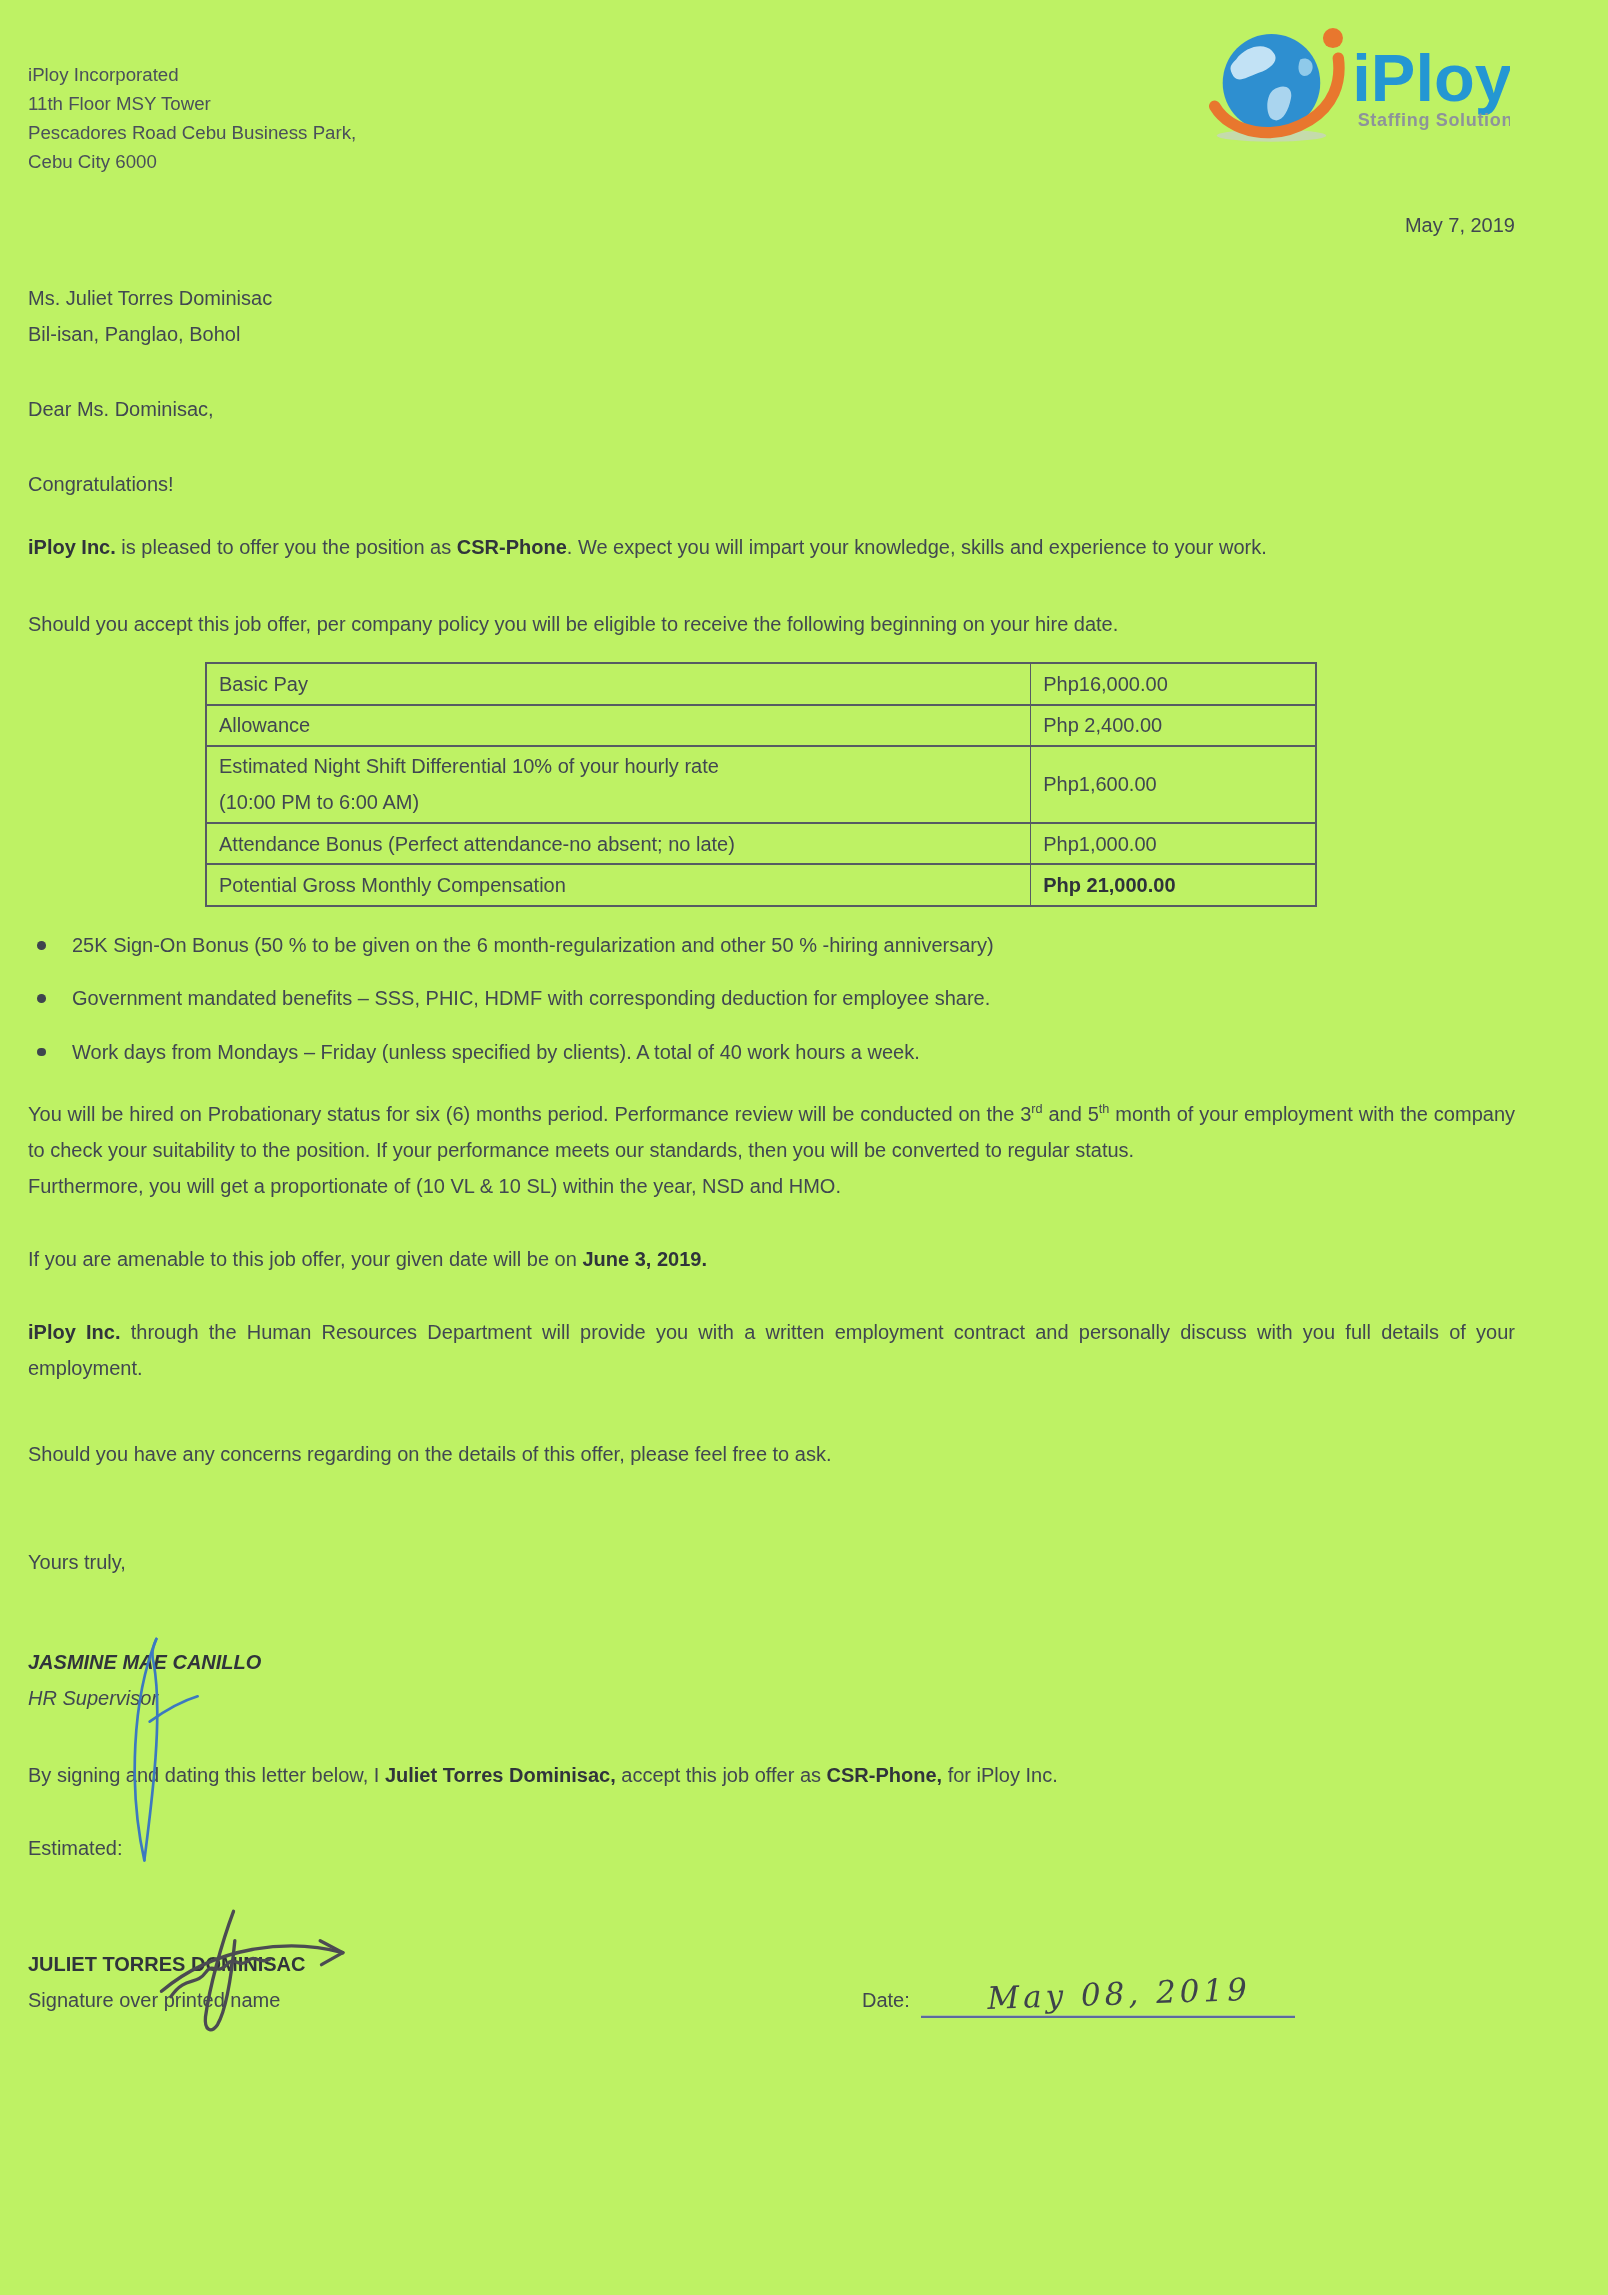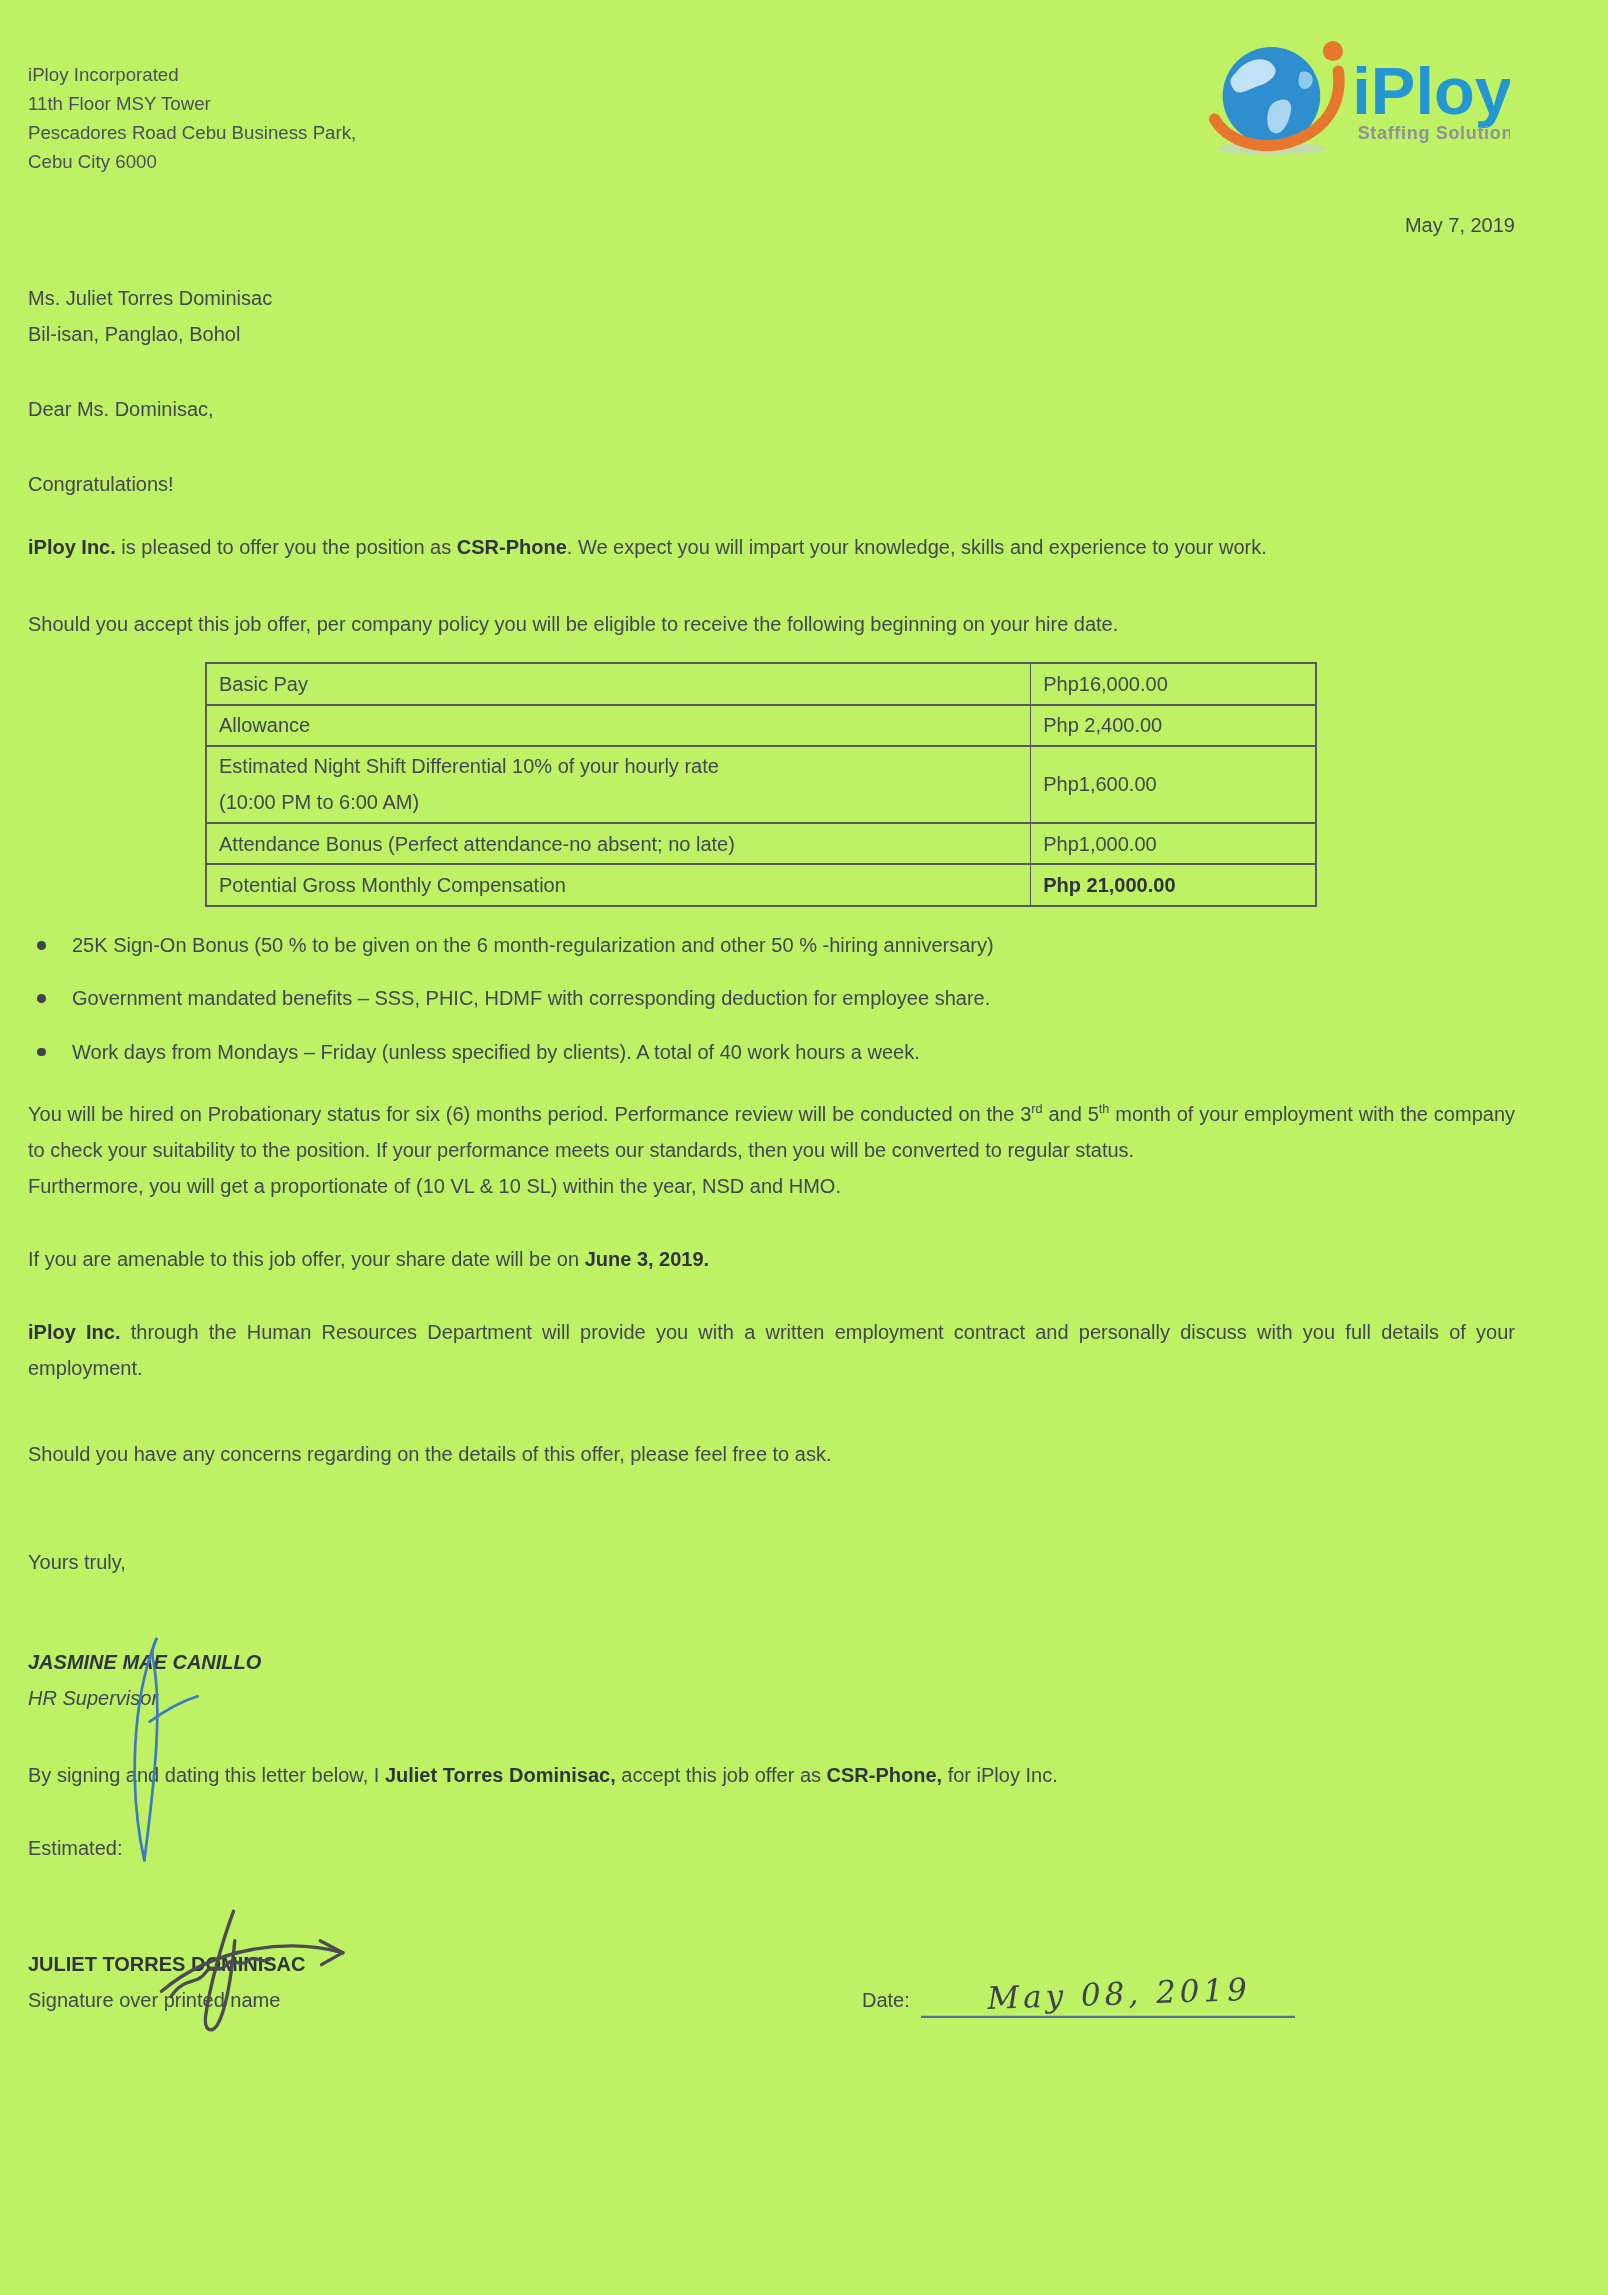--- a/index.html
+++ b/index.html
@@ -10,21 +10,21 @@
     box-sizing:border-box;
     padding:60px 94px 0 28px;
     font-family:"Liberation Sans",sans-serif;
     font-size:20px;line-height:36px;
     color:#414751;
     overflow:hidden;
   }
   .b{font-weight:bold;color:#30343b;}
   
   .sender{font-size:18.7px;line-height:29px;color:#4a505a;}
-  .logo{position:absolute;top:31px;right:99px;width:302px;height:131px;}
+  .logo{position:absolute;top:18px;right:99px;width:302px;height:131px;}
   
   .date-line-top{margin-top:31px;text-align:right;}
   .recipient{margin-top:37px;}
   .salutation{margin-top:39px;}
   .opening{margin-top:39px;}
   .p1{margin-top:27px;text-align:justify;}
   .p2{margin-top:41px;text-align:justify;}
   table.ctable{margin:6.7px 0 0 177px;width:1112px;border-collapse:collapse;}
   table.ctable{border:2.7px double #565b63;}
   .ctable td{
@@ -136,21 +136,21 @@
 
   <ul class="benefits">
     <li>25K Sign-On Bonus (50 % to be given on the 6 month-regularization and other 50 % -hiring anniversary)</li>
     <li>Government mandated benefits – SSS, PHIC, HDMF with corresponding deduction for employee share.</li>
     <li>Work days from Mondays – Friday (unless specified by clients). A total of 40 work hours a week.</li>
   </ul>
 
   <p class="p3"><span>You will be hired on Probationary status for six (6) months period. Performance review will be conducted on the 3</span><sup>rd</sup><span> and 5</span><sup>th</sup><span> month of your employment with the company to check your suitability to the position. If your performance meets our standards, then you will be converted to regular status.</span><br>
   <span>Furthermore, you will get a proportionate of (10 VL &amp; 10 SL) within the year, NSD and HMO.</span></p>
 
-  <p class="p5"><span>If you are amenable to this job offer, your share date will be on </span><span class="b">June 3, 2019.</span></p>
+  <p class="p5"><span>If you are amenable to this job offer, your given date will be on </span><span class="b">June 3, 2019.</span></p>
 
   <p class="p6"><span class="b">iPloy Inc.</span><span> through the Human Resources Department will provide you with a written employment contract and personally discuss with you full details of your employment.</span></p>
 
   <p class="p7">Should you have any concerns regarding on the details of this offer, please feel free to ask.</p>
 
   <div class="closing">Yours truly,</div>
 
   <div class="signer">
     <div class="signer-name">JASMINE MAE CANILLO</div>
     <div>HR Supervisor</div>

